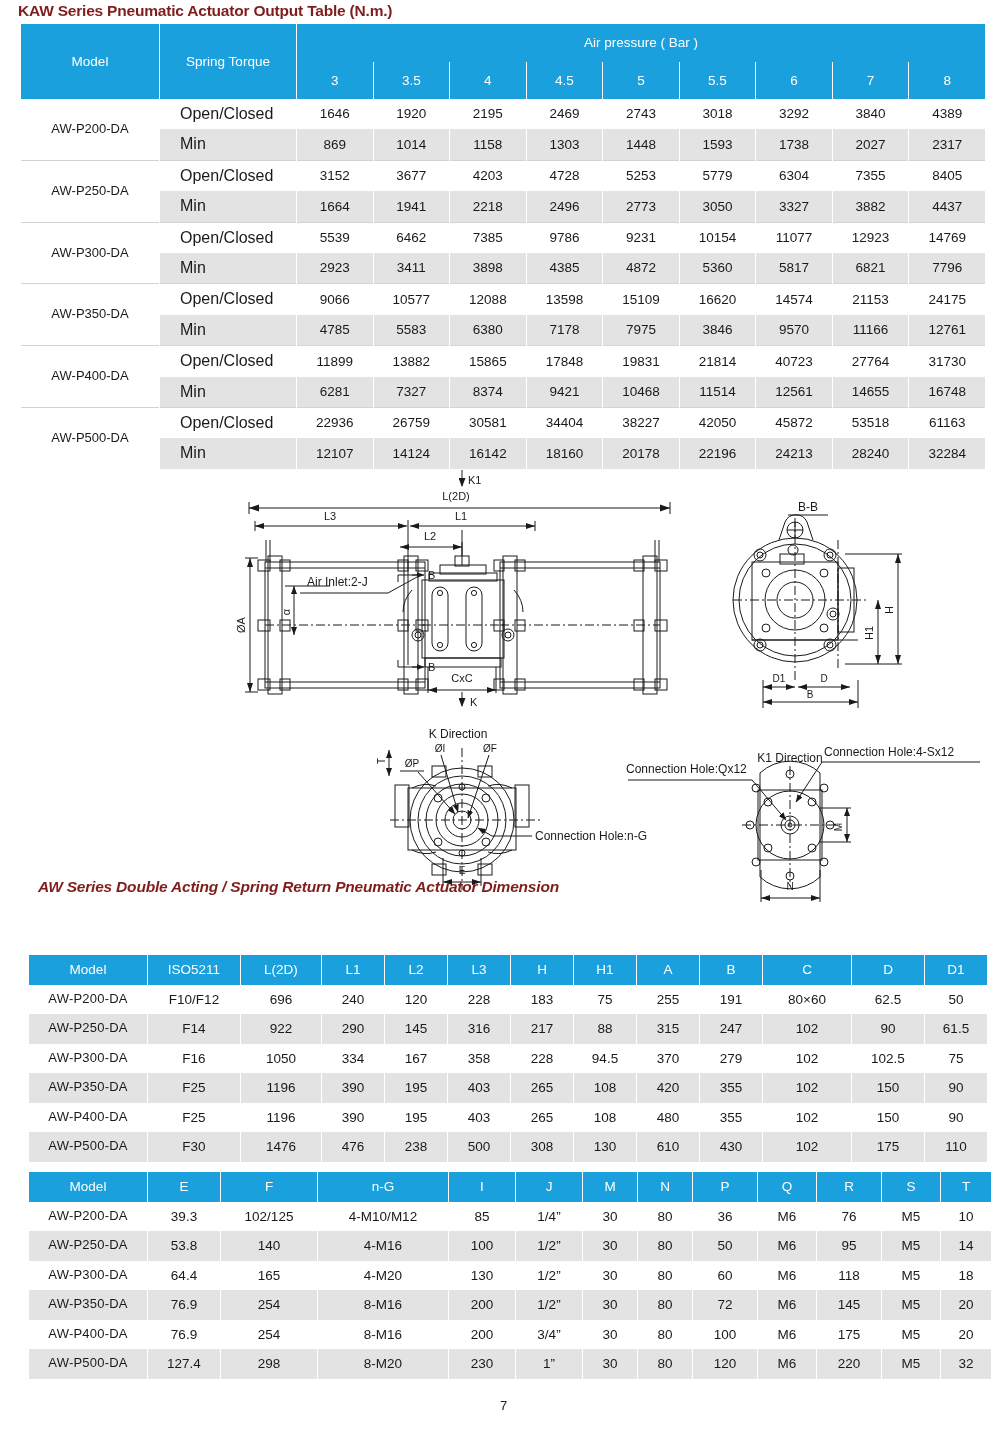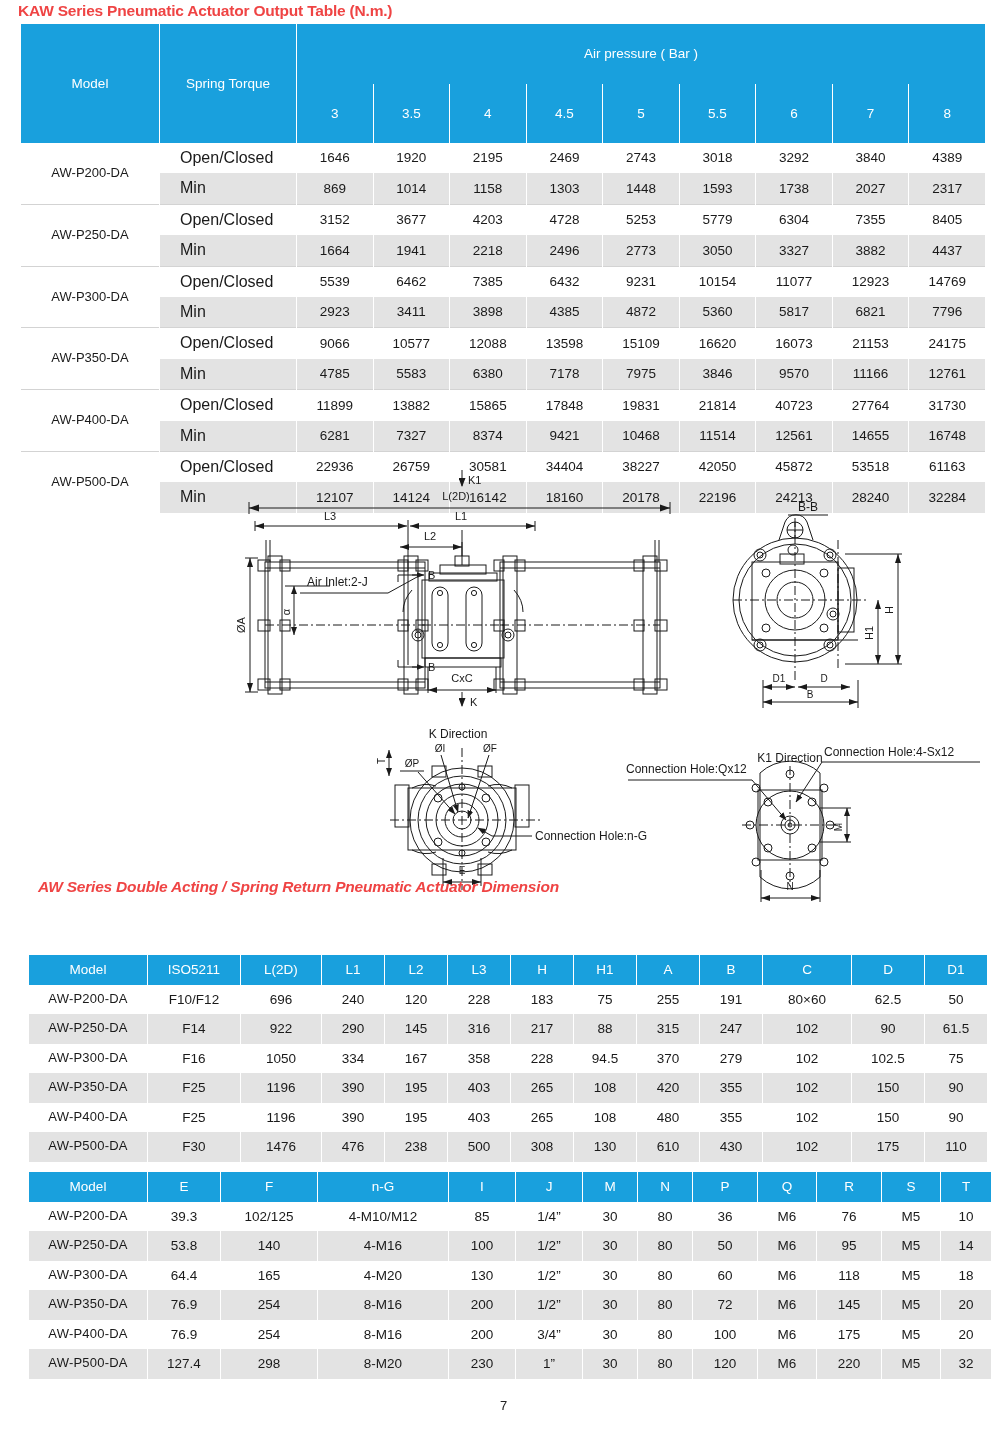--- a/index.html
+++ b/index.html
@@ -13,40 +13,40 @@
     color: #1a1a1a;
     position: relative;
     overflow: hidden;
   }
 
   
   .sec-title {
     font-size: 15.5px;
     font-weight: bold;
     letter-spacing: -0.2px;
-    color: #ef4444;
+    color: #7f1d1d;
   }
   #title-1 { position:absolute; left: 18px; top: 2px; }
   #title-2 { position:absolute; left: 38px; top: 878px; font-style: italic; }
 
   
   table.spec {
     border-collapse: separate;
     border-spacing: 1px 0;
     table-layout: fixed;
     width: 100%;
   }
   table.spec th {
     background: #19a0dd;
     color: #ffffff;
     font-weight: normal;
     font-size: 13.5px;
     text-align: center;
     vertical-align: middle;
-    padding: 22px 2px;
+    padding: 11px 2px;
     border: none;
     line-height: 1.15;
   }
   table.spec td {
     text-align: center;
     vertical-align: middle;
     font-size: 13.5px;
     color: #1a1a1a;
     padding: 6px 2px;
     background: #ffffff;
@@ -188,21 +188,21 @@
           <td>3327</td>
           <td>3882</td>
           <td>4437</td>
         </tr>
         <tr>
           <td rowspan="2" class="model-cell sep-top">AW-P300-DA</td>
           <td class="lbl sep-top">Open/Closed</td>
           <td class="sep-top">5539</td>
           <td class="sep-top">6462</td>
           <td class="sep-top">7385</td>
-          <td class="sep-top">6432</td>
+          <td class="sep-top">9786</td>
           <td class="sep-top">9231</td>
           <td class="sep-top">10154</td>
           <td class="sep-top">11077</td>
           <td class="sep-top">12923</td>
           <td class="sep-top">14769</td>
         </tr>
         <tr class="alt">
           <td class="lbl">Min</td>
           <td>2923</td>
           <td>3411</td>
@@ -216,21 +216,21 @@
         </tr>
         <tr>
           <td rowspan="2" class="model-cell sep-top">AW-P350-DA</td>
           <td class="lbl sep-top">Open/Closed</td>
           <td class="sep-top">9066</td>
           <td class="sep-top">10577</td>
           <td class="sep-top">12088</td>
           <td class="sep-top">13598</td>
           <td class="sep-top">15109</td>
           <td class="sep-top">16620</td>
-          <td class="sep-top">16073</td>
+          <td class="sep-top">14574</td>
           <td class="sep-top">21153</td>
           <td class="sep-top">24175</td>
         </tr>
         <tr class="alt">
           <td class="lbl">Min</td>
           <td>4785</td>
           <td>5583</td>
           <td>6380</td>
           <td>7178</td>
           <td>7975</td>

